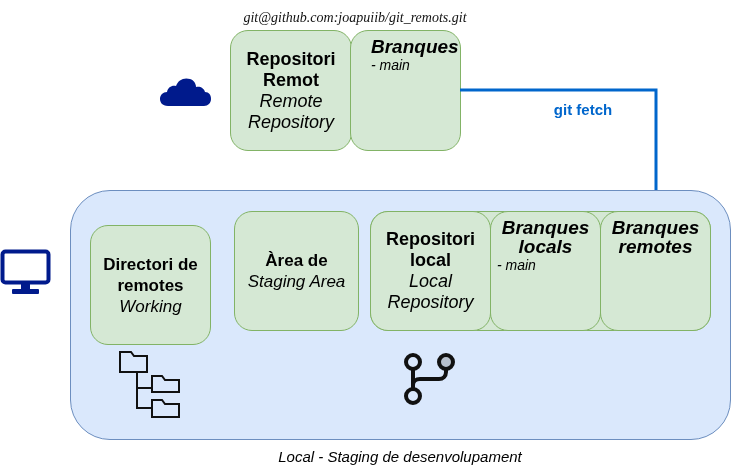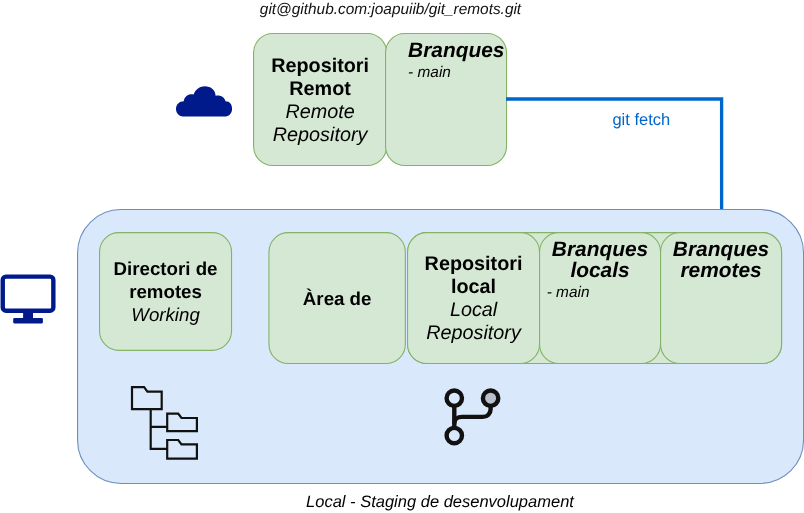--- a/index.html
+++ b/index.html
@@ -1,31 +1,31 @@
 <!DOCTYPE html>
 <html><head>
 <meta charset="utf-8">
 <style>
   html, body { margin: 0; padding: 0; background: #ffffff; }
   body { width: 731px; height: 466px; position: relative; overflow: hidden;
          font-family: "Liberation Sans", sans-serif; color: #000; }
   .abs { position: absolute; }
-  .url { left: 180px; top: 0; width: 350px; text-align: center; font-size: 14px; font-style: italic; color: #111; }
+  .url { left: 180px; top: 10px; width: 350px; text-align: center; font-size: 14px; font-style: italic; color: #111; font-family: Liberation Serif, serif; }
   .box { position: absolute; background: #d5e8d4; border: 1px solid #82b366; border-radius: 18px; box-sizing: border-box; }
   .local-env { left: 70px; top: 190px; width: 661px; height: 250px; background: #dae8fc; border: 1px solid #6c8ebf; border-radius: 40px; box-sizing: border-box; position:absolute; }
   .center { display:flex; flex-direction:column; align-items:center; justify-content:center; text-align:center; }
   .bold { font-weight: bold; }
   .ital { font-style: italic; }
   .t18 { font-size: 18px; line-height: 21px; }
   .t17 { font-size: 17px; line-height: 21px; }
   .t15 { font-size: 19px; line-height: 19px; }
   .t14 { font-size: 14px; line-height: 18px; }
   .branch { padding: 6px 6px 0 6px; font-size: 14px; line-height: 19px; }
   .caption { left: 170px; top: 448px; width: 460px; text-align: center; font-size: 15px; font-style: italic; }
-  .fetch-label { left: 540px; top: 101px; width: 86px; text-align: center; font-size: 15px; font-weight: normal; color: #0066cc; }
+  .fetch-label { left: 540px; top: 101px; width: 86px; text-align: center; font-size: 15px; font-weight: bold; color: #0066cc; }
 </style>
 </head>
 <body>
 
 <div class="abs url">git@github.com:joapuiib/git_remots.git</div>
 
 <svg class="abs" style="left:160px; top:76px;" width="52" height="32" viewBox="0 0 52 32">
   <path d="M8 30 C2 30 0 26 0 23 C0 19 3 16 7 16 C8 11 12 9 16 10 C18 4 24 1 30 3 C34 4 36 8 36 11 C40 10 44 12 45 16 C49 16 51 19 51 23 C51 27 48 30 44 30 Z" fill="#001a8c"></path>
 </svg>
 
@@ -47,28 +47,29 @@
 <div class="abs fetch-label">git fetch</div>
 
 <svg class="abs" style="left:0px; top:249px;" width="52" height="46" viewBox="0 0 52 46">
   <rect x="2.5" y="2.5" width="46" height="31" rx="3" fill="none" stroke="#001a8c" stroke-width="4"></rect>
   <rect x="21" y="34" width="9" height="7" fill="#001a8c"></rect>
   <rect x="12" y="40" width="27" height="5" rx="1" fill="#001a8c"></rect>
 </svg>
 
 <div class="local-env"></div>
 
-<div class="box center" style="left:90px; top:211px; width:121px; height:108px;">
+<div class="box center" style="left:90px; top:225px; width:121px; height:120px;">
   <div class="bold t17">Directori de</div>
   <div class="bold t17">remotes</div>
   <div class="ital t17">Working</div>
 </div>
 
-<div class="box center" style="left:244px; top:211px; width:125px; height:120px;">
+<div class="box center" style="left:234px; top:211px; width:125px; height:120px;">
   <div class="bold t17">Àrea de</div>
+  <div class="ital t17">Staging Area</div>
 </div>
 
 <div class="box" style="left:370px; top:211px; width:341px; height:120px;"></div>
 <div class="box center" style="left:370px; top:211px; width:121px; height:120px;">
   <div class="bold t18">Repositori</div>
   <div class="bold t18">local</div>
   <div class="ital t18">Local</div>
   <div class="ital t18">Repository</div>
 </div>
 <div class="box branch" style="left:490px; top:211px; width:111px; height:120px;">

